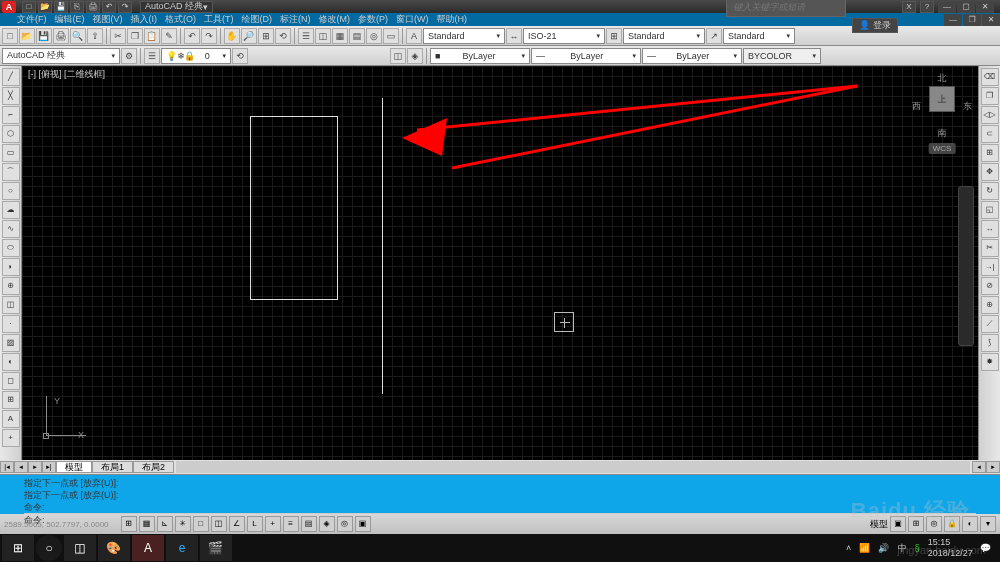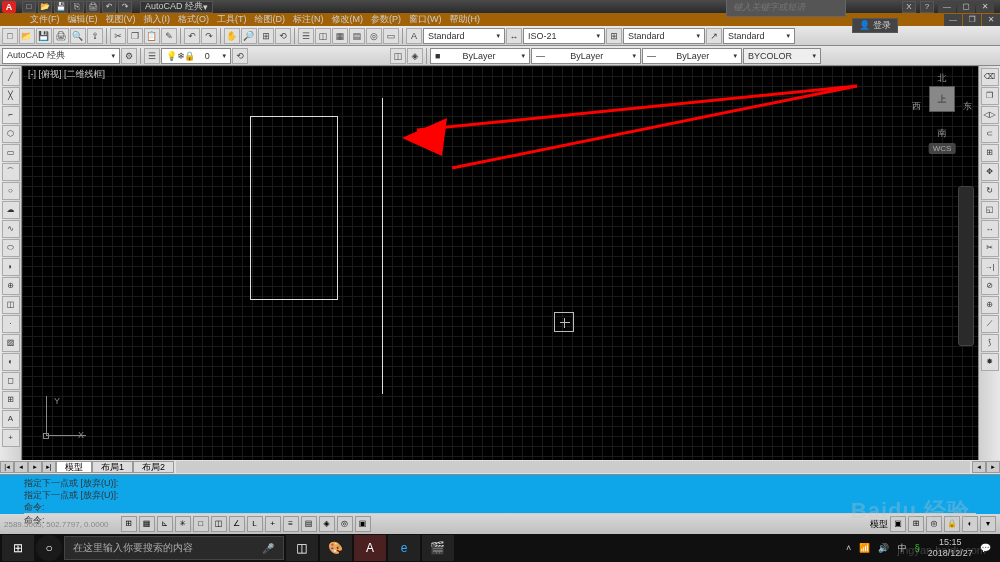--- a/index.html
+++ b/index.html
@@ -11,21 +11,21 @@
     .qat { display: flex; gap: 2px; margin-left: 4px; }
     .qat-btn { width: 14px; height: 12px; background: #444; border: 1px solid #555; font-size: 8px; color: #ccc; text-align: center; line-height: 10px; }
     .workspace-sel { margin-left: 8px; background: #333; border: 1px solid #555; color: #ccc; font-size: 9px; padding: 0 4px; height: 12px; display: flex; align-items: center; }
     .title-search { margin-left: auto; background: #555; border: 1px solid #666; color: #999; font-size: 9px; padding: 0 6px; width: 120px; height: 20px; font-style: italic; }
     .title-right { display: flex; gap: 4px; margin: 0 6px; align-items: center; }
     .login-btn { background: #444; color: #ccc; font-size: 9px; padding: 0 6px; border: 1px solid #555; margin-top: 38px; }
     .win-controls { display: flex; gap: 1px; }
     .win-btn { width: 18px; height: 12px; background: #444; color: #ccc; font-size: 8px; text-align: center; line-height: 12px; }
     
     
-    .menubar { height: 13px; background: #a16207; display: flex; align-items: center; font-size: 9px; color: #ccc; padding-left: 30px; gap: 8px; }
+    .menubar { height: 13px; background: #0369a1; display: flex; align-items: center; font-size: 9px; color: #ccc; padding-left: 17px; gap: 8px; }
     .menubar span { cursor: pointer; }
     
     
     .toolbar-row { height: 20px; background: linear-gradient(#e8e8e8, #d0d0d0); border-bottom: 1px solid #888; display: flex; align-items: center; padding: 0 2px; gap: 1px; }
     .tb-btn { width: 16px; height: 16px; background: #e0e0e0; border: 1px solid #aaa; font-size: 9px; text-align: center; line-height: 14px; color: #444; }
     .tb-sep { width: 1px; height: 16px; background: #999; margin: 0 2px; }
     .tb-combo { height: 16px; background: #fff; border: 1px solid #888; font-size: 9px; padding: 0 4px; color: #333; display: flex; align-items: center; justify-content: space-between; }
     .tb-combo::after { content: "▾"; font-size: 7px; margin-left: 4px; }
     
     
@@ -75,21 +75,21 @@
     .sb-coord { color: #888; font-size: 8px; margin-right: 10px; }
     .sb-icon { width: 16px; height: 16px; background: #d0d0d0; border: 1px solid #999; font-size: 8px; text-align: center; line-height: 14px; }
     
     .watermark { position: absolute; right: 30px; bottom: 36px; color: rgba(200,200,200,0.3); font-size: 22px; font-weight: bold; pointer-events: none; letter-spacing: 1px; }
     .watermark2 { position: absolute; right: 14px; bottom: 6px; color: rgba(200,200,200,0.25); font-size: 11px; pointer-events: none; }
     
     .taskbar { height: 28px; background: #101010; display: flex; align-items: center; gap: 2px; padding: 0 2px; }
     .tsk-btn { width: 32px; height: 26px; background: #222; text-align: center; line-height: 26px; color: #fff; font-size: 12px; }
     .tsk-search { flex: 0 0 220px; height: 24px; background: #2a2a2a; border: 1px solid #444; color: #aaa; font-size: 10px; padding: 0 8px; display: flex; align-items: center; }
     .tsk-right { margin-left: auto; display: flex; align-items: center; gap: 8px; color: #ccc; font-size: 9px; padding-right: 6px; }
-    .tsk-time { text-align: center; line-height: 11px; }
+    .tsk-time { text-align: left; line-height: 11px; }
   </style>
 </head>
 <body>
 
 <div class="titlebar">
   <div class="app-icon">A</div>
   <div class="qat">
     <div class="qat-btn">□</div>
     <div class="qat-btn">📂</div>
     <div class="qat-btn">💾</div>
@@ -320,24 +320,20 @@
     <div class="sb-icon">◎</div>
     <div class="sb-icon">🔒</div>
     <div class="sb-icon">◐</div>
     <div class="sb-icon">▾</div>
   </div>
 </div>
 
 <div class="taskbar">
   <div class="tsk-btn">⊞</div>
   <div class="tsk-btn" style="width:26px;background:#1a1a1a;border-radius:13px">○</div>
-  <div class="tsk-search">
-    <span>在这里输入你要搜索的内容</span>
-    <span style="margin-left:auto">🎤</span>
-  </div>
   <div class="tsk-btn">◫</div>
   <div class="tsk-btn">🎨</div>
   <div class="tsk-btn" style="background:#4a2020">A</div>
   <div class="tsk-btn" style="color:#3af">e</div>
   <div class="tsk-btn">🎬</div>
   <div class="tsk-right">
     <span>˄</span>
     <span>📶</span>
     <span>🔊</span>
     <span>中</span>

